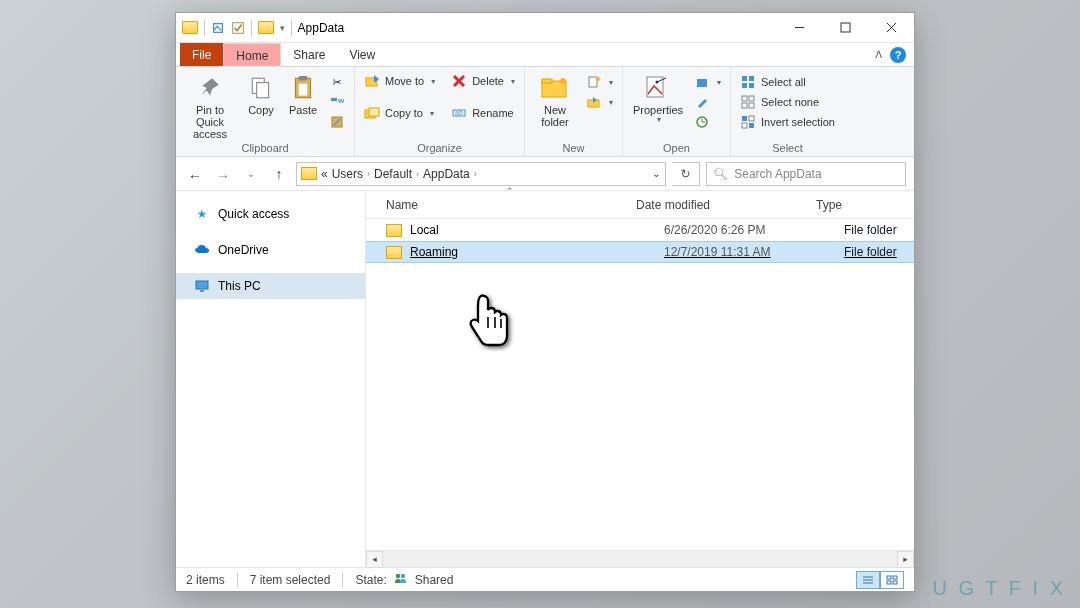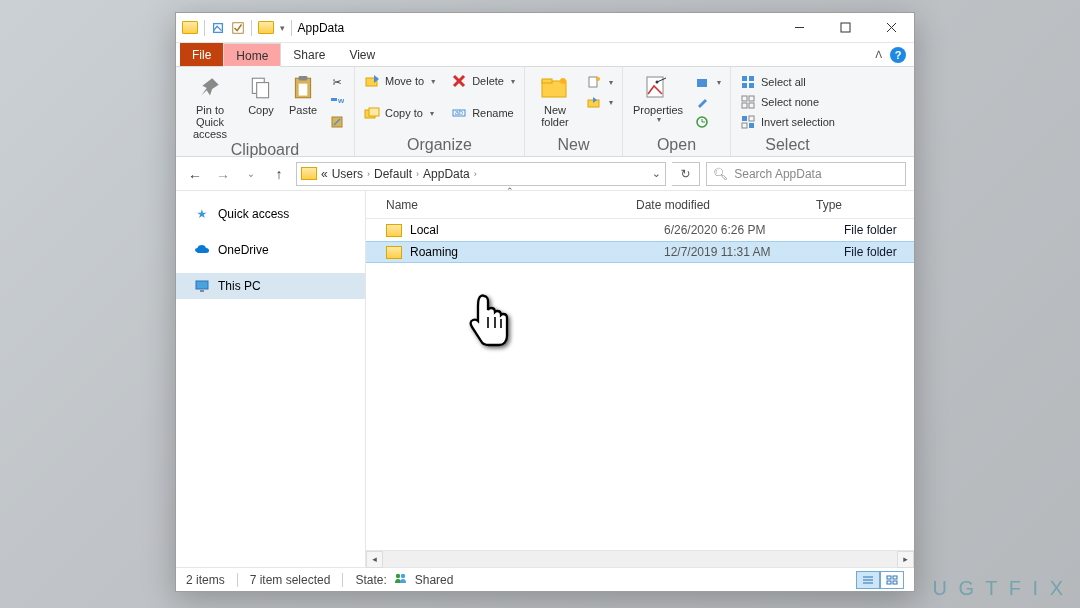--- a/index.html
+++ b/index.html
@@ -42,21 +42,21 @@
 .menutab { padding:4px 12px 3px; color:#333; display:flex;align-items:center;}
 .menutab.file { background:#c2410c; color:#fff;}
 .menutab.active { background:#fca5a5; border:1px solid #dadada; border-bottom:1px solid #f5f6f7; margin-bottom:-1px;}
 .menurow-right { margin-left:auto; display:flex; align-items:center; gap:8px; padding-right:8px;}
 .chev-up{font-size:10px;color:#555;}
 .help-icon{width:16px;height:16px;border-radius:50%;background:#1e88e5;color:#fff;font-size:11px;font-weight:bold;display:flex;align-items:center;justify-content:center;}
 
 .ribbon { background:#f5f6f7; border-bottom:1px solid #dadada; display:flex; height:90px;}
 .ribgroup { border-right:1px solid #e4e4e4; padding:3px 6px 2px; display:flex; flex-direction:column;}
 .ribgroup-body { flex:1; display:flex; align-items:flex-start; gap:4px;}
-.ribgroup-label { text-align:center; font-size:16px; color:#666; padding-top:1px;}
+.ribgroup-label { text-align:center; font-size:11px; color:#666; padding-top:1px;}
 .bigbtn { display:flex; flex-direction:column; align-items:center; width:56px; gap:2px; padding-top:4px; font-size:11px; color:#333; text-align:center; line-height:1.1;}
 .bigbtn .micon{ width:32px; height:28px; display:flex;align-items:center;justify-content:center;}
 .colbtns{display:flex;flex-direction:column;gap:2px;padding-top:3px;}
 .smbtn{display:flex;align-items:center;gap:5px;font-size:11px;color:#333;padding:1px 3px;white-space:nowrap;}
 .smbtn .si{width:16px;height:16px;display:flex;align-items:center;justify-content:center;}
 .dd{font-size:8px;color:#666;margin-left:2px;}
 
 .addrrow{height:34px;display:flex;align-items:center;gap:6px;padding:4px 8px;border-bottom:1px solid #e6e6e6;}
 .navbtn{width:22px;height:22px;display:flex;align-items:center;justify-content:center;color:#888;font-size:14px;}
 .navbtn.enabled{color:#333;}
@@ -75,21 +75,21 @@
 .side-item .sicon{width:16px;height:16px;display:flex;align-items:center;justify-content:center;}
 .sidesp{height:10px;}
 .content{flex:1;display:flex;flex-direction:column;position:relative;}
 .colhdr{height:28px;display:flex;align-items:center;font-size:12px;color:#444;border-bottom:1px solid #eaeaea;padding-left:20px;}
 .colhdr .c1{width:250px;}
 .colhdr .c2{width:180px;}
 .colhdr .c3{flex:1;}
 .sortind{position:absolute;left:140px;top:-5px;font-size:9px;color:#666;}
 .filelist{}
 .row{height:22px;display:flex;align-items:center;font-size:12px;padding-left:20px;}
-.row.sel{background:#cde6f7;border-top:1px solid #a3cdec;border-bottom:1px solid #a3cdec;}
+.row.sel{background:#cde6f7;border-top:1px solid #a3cdec;border-bottom:1px solid #a3cdec;text-decoration:underline;}
 .row .fic{width:16px;height:13px;background:linear-gradient(#ffe9a6,#ffcf4a);border:1px solid #dda800;margin-right:8px;flex-shrink:0;}
 .row .c1{width:278px;display:flex;align-items:center;}
 .row .c2{width:180px;color:#555;}
 .row .c3{flex:1;color:#0f172a;}
 .hscroll{height:17px;border-top:1px solid #e6e6e6;background:#f0f0f0;display:flex;align-items:center;}
 .hscroll .arrow{width:17px;height:17px;display:flex;align-items:center;justify-content:center;font-size:9px;color:#555;background:#f5f5f5;border:1px solid #ddd;}
 .hscroll .track{flex:1;height:17px;}
 
 .statusbar{height:24px;border-top:1px solid #e6e6e6;display:flex;align-items:center;font-size:12px;color:#444;padding:0 10px;gap:6px;}
 .stsep{width:1px;height:14px;background:#ccc;margin:0 6px;}

